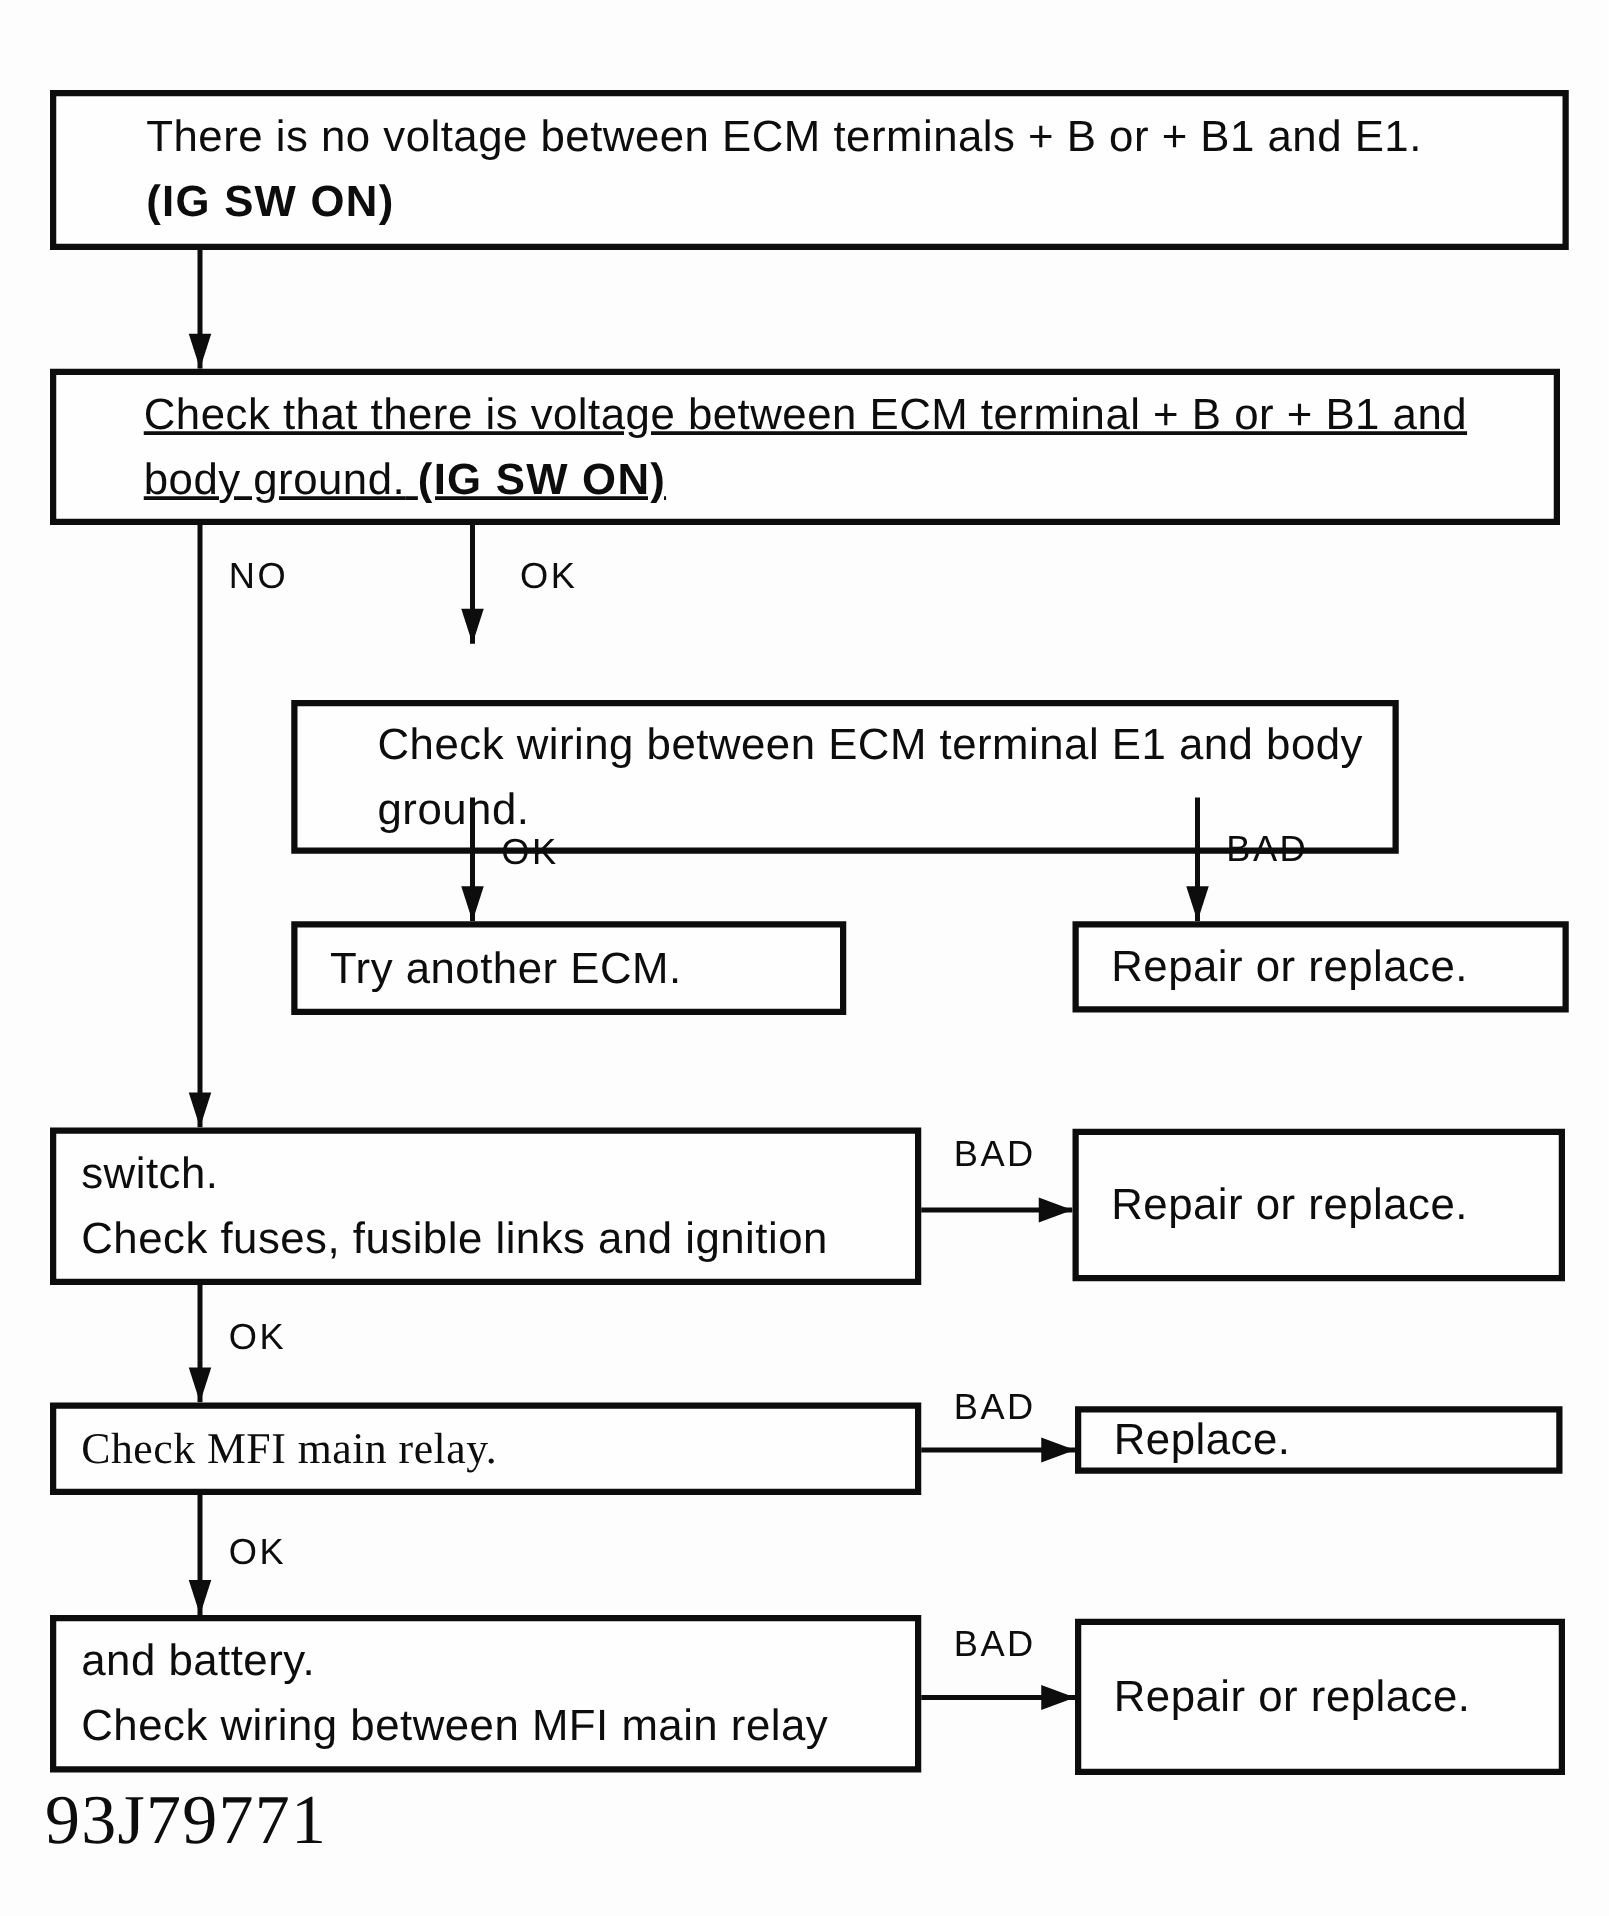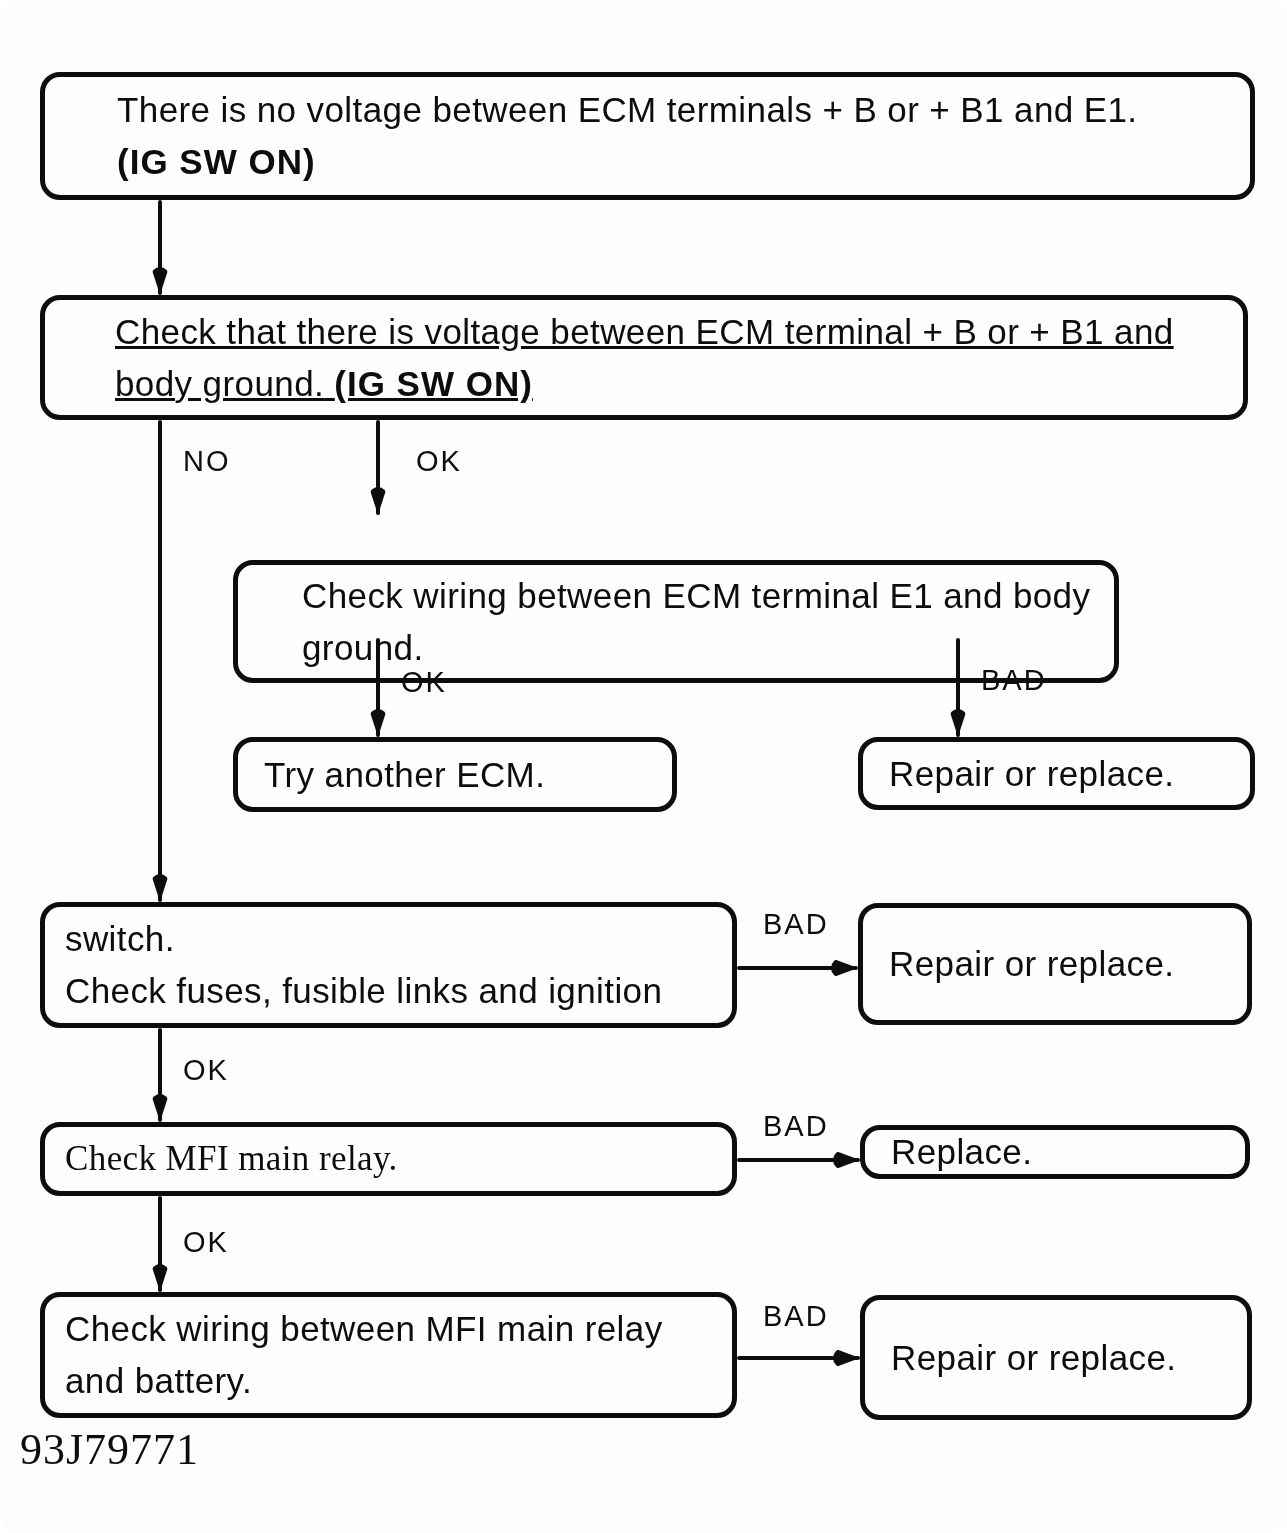--- a/index.html
+++ b/index.html
@@ -1,15 +1,15 @@
 <!DOCTYPE html>
 <html><head>
 <meta charset="utf-8">
 <style>
-  * { margin:0; padding:0; box-sizing:border-box;border-radius:20px; }
+  * { margin:0; padding:0; box-sizing:border-box; }
   html,body { background:#ffffff; }
   .canvas {
     position:relative;
     width:1287px; height:1533px;
     background:#fdfdfd;
     font-family:"Liberation Sans", sans-serif;
     color:#0d0d0d;
     overflow:hidden;
   }
   .box {
@@ -79,23 +79,23 @@
   .l-ok1  { left:416px; top:445px; }
   .l-ok2  { left:401px; top:666px; }
   .l-bad1 { left:981px; top:664px; }
   .l-bad2 { left:763px; top:908px; }
   .l-ok3  { left:183px; top:1054px; }
   .l-bad3 { left:763px; top:1110px; }
   .l-ok4  { left:183px; top:1226px; }
   .l-bad4 { left:763px; top:1300px; }
 
   .figure-id {
-    position:absolute; left:20px; top:1424px;
+    position:absolute; left:36px; top:1424px;
     font-family:"Liberation Serif", serif;
-    font-size:44px; letter-spacing:1px;
+    font-size:56px; letter-spacing:1px;
   }
 </style>
 </head>
 <body>
 
 <div class="canvas">
 
   <div class="box b-problem">
     <div>There is no voltage between ECM terminals + B or + B1 and E1.</div>
     <div class="bold">(IG SW ON)</div>
@@ -165,22 +165,22 @@
 
   <div class="box b-replace">
     <div>Replace.</div>
   </div>
 
   <div class="vline e-ok4"></div>
   <div class="head-down h-ok4"></div>
   <div class="lbl l-ok4">OK</div>
 
   <div class="box b-wiring-mfi">
+    <div>and battery.</div>
     <div>Check wiring between MFI main relay</div>
-    <div>and battery.</div>
   </div>
 
   <div class="hline e-bad4"></div>
   <div class="head-right h-bad4"></div>
   <div class="lbl l-bad4">BAD</div>
 
   <div class="box b-repair3">
     <div>Repair or replace.</div>
   </div>
 

